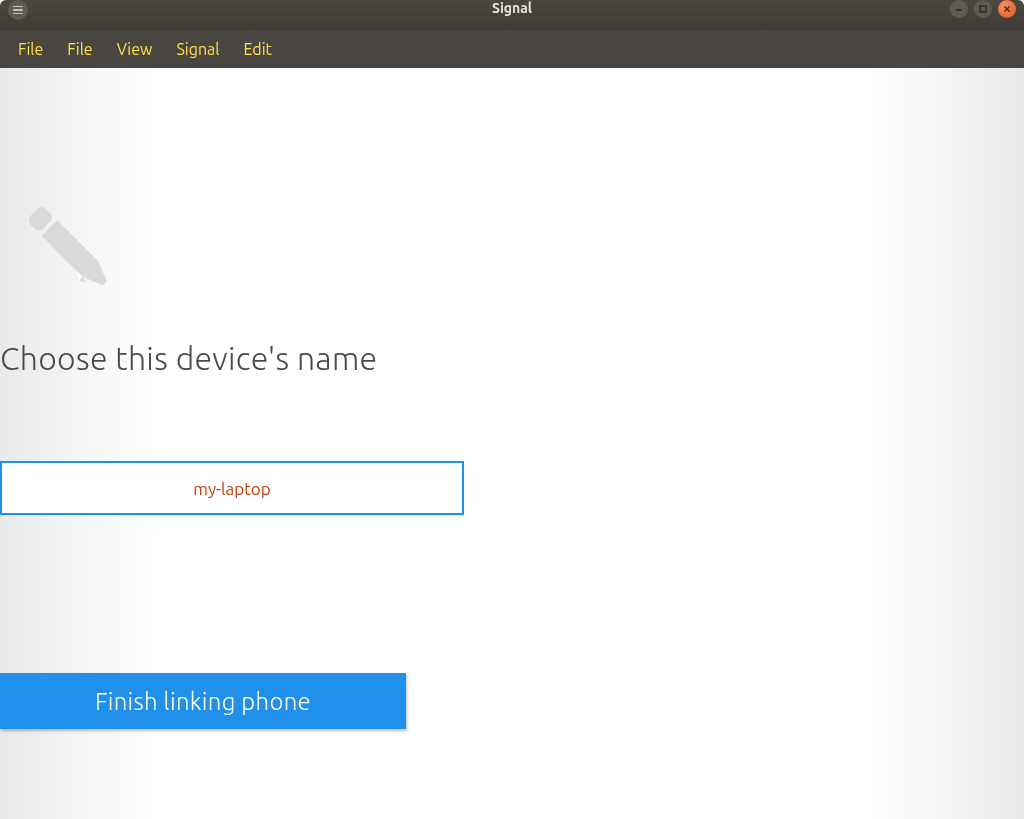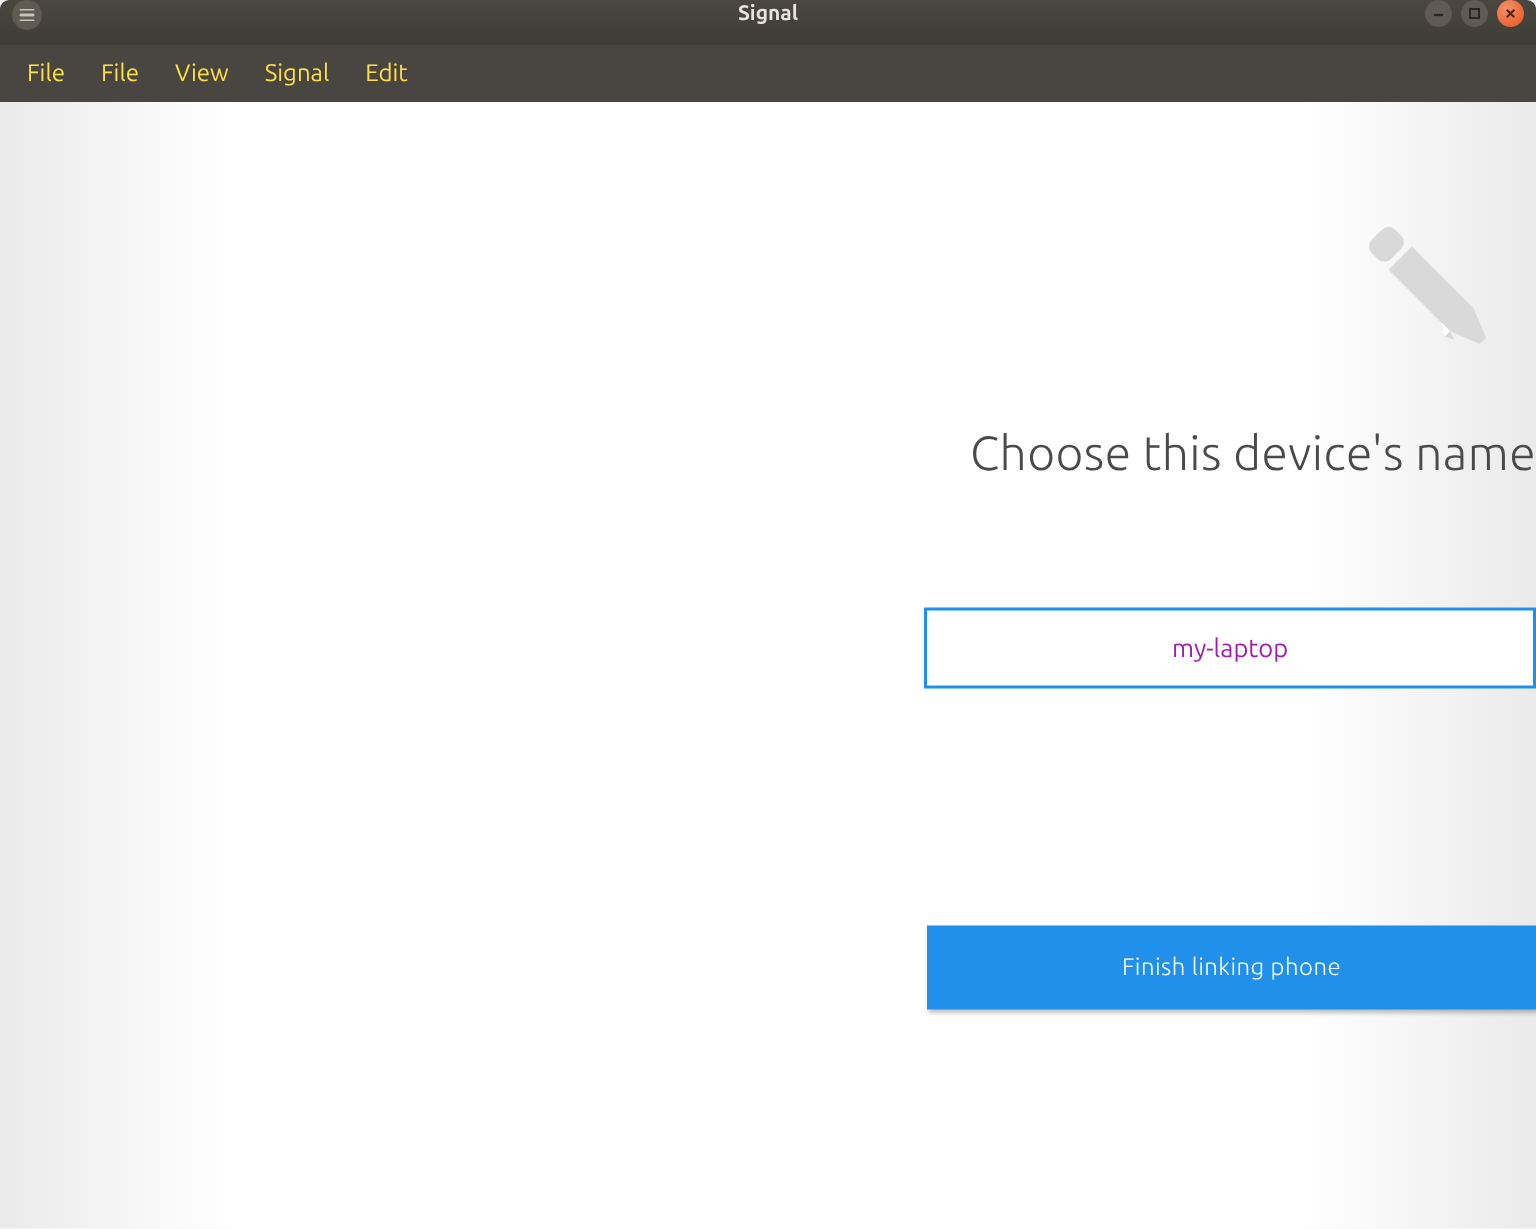--- a/index.html
+++ b/index.html
@@ -88,53 +88,53 @@
       color: #fde047;
       font-size: 16px;
       padding: 4px 10px;
       cursor: pointer;
     }
     .content {
       height: calc(819px - 30px - 38px);
       background: linear-gradient(to right, #eaeaea 0%, #ffffff 15%, #ffffff 85%, #eaeaea 100%);
       display: flex;
       flex-direction: column;
-      align-items: flex-end;
-      padding-top: 56px;
+      align-items: flex-start;
+      padding-top: 112px;
     }
     .pencil-icon {
       width: 140px;
       height: 140px;
       margin-bottom: 20px;
     }
     .heading {
       font-size: 32px;
       font-weight: 300;
       color: #4a4a4a;
       margin-bottom: 85px;
       letter-spacing: 0.3px;
     }
     .device-name-input {
-      width: 408px;
+      width: 464px;
       height: 54px;
       border: 2px solid #2090ea;
       text-align: center;
       font-size: 17px;
-      color: #a21caf;
+      color: #c2410c;
       outline: none;
       font-family: inherit;
       background: #ffffff;
     }
     .finish-button {
       width: 406px;
       height: 56px;
       background: #2090ea;
       color: #ffffff;
       border: none;
-      font-size: 16px;
+      font-size: 24px;
       font-weight: 300;
       cursor: pointer;
       margin-top: 158px;
       box-shadow: 1px 2px 3px rgba(0,0,0,0.25);
       font-family: inherit;
       letter-spacing: 0.3px;
     }
   </style>
 </head>
 <body>

